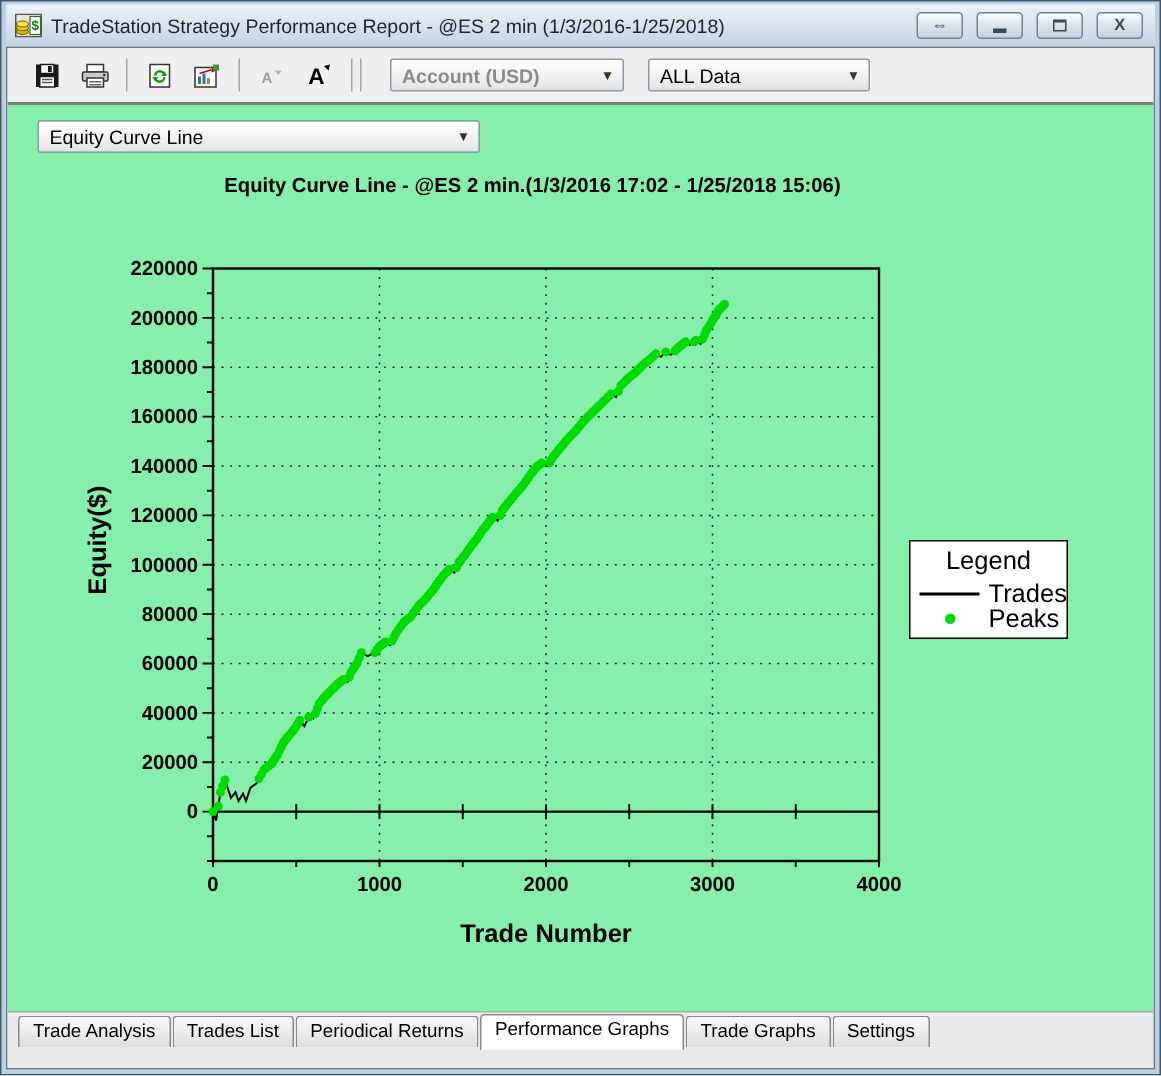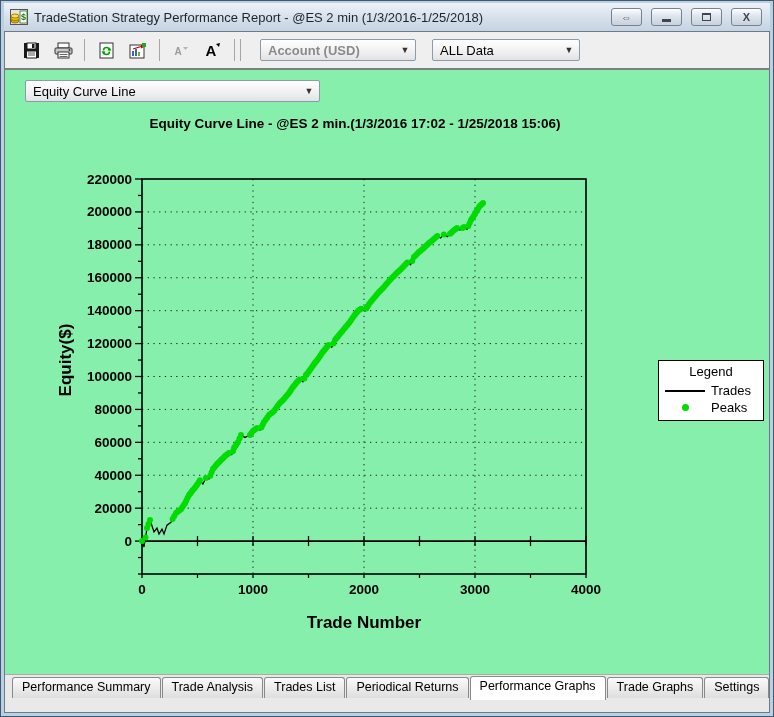--- a/index.html
+++ b/index.html
@@ -70,23 +70,23 @@
   .content{ flex:none; height:604px; position:relative; background:#86efac; }
   .graph-combo{ position:absolute; left:20px; top:10px; width:295px; color:#000; }
   .chart-title{
     position:absolute; left:60px; top:46px; width:580px;
     text-align:center; font-size:13.5px; font-weight:bold; color:#000;
     white-space:nowrap;
   }
   svg.chart{ position:absolute; left:0; top:0; pointer-events:none; }
 
   .legend-box{
-    position:absolute; left:653px; top:290px; width:106px;
+    position:absolute; left:601px; top:290px; width:106px;
     border:1px solid #000; background:#fff; padding:3px 0 4px 0;
-    font-size:13px; color:#000;
+    font-size:17px; color:#000;
   }
   .legend-title{ text-align:center; margin-bottom:3px; }
   .legend-row{ display:flex; align-items:center; height:17px; }
   .legend-marker{ width:52px; display:flex; align-items:center; justify-content:center; flex:none; }
   .legend-line{ width:40px; height:2px; background:#000; }
   .legend-dot{ width:7px; height:7px; border-radius:50%; }
 
   
   .tabstrip{
     flex:1; background:#E9E9E9; border-top:1px solid #ABABAB;
@@ -484,21 +484,20 @@
         <div class="legend-row">
           <span class="legend-marker">
               <span class="legend-dot" id="legendDot" style="background: rgb(0, 220, 0);"></span>
             </span>
           <span>Peaks</span>
         </div>
       </div>
     </div>
 
     <div class="tabstrip" id="tabstrip">
-        <div class="tab"><span>Performance Summary</span></div>
         <div class="tab"><span>Trade Analysis</span></div>
         <div class="tab"><span>Trades List</span></div>
         <div class="tab"><span>Periodical Returns</span></div>
         <div class="tab active"><span>Performance Graphs</span></div>
         <div class="tab"><span>Trade Graphs</span></div>
         <div class="tab"><span>Settings</span></div>
       </div>
 
   </div>
 </div>

